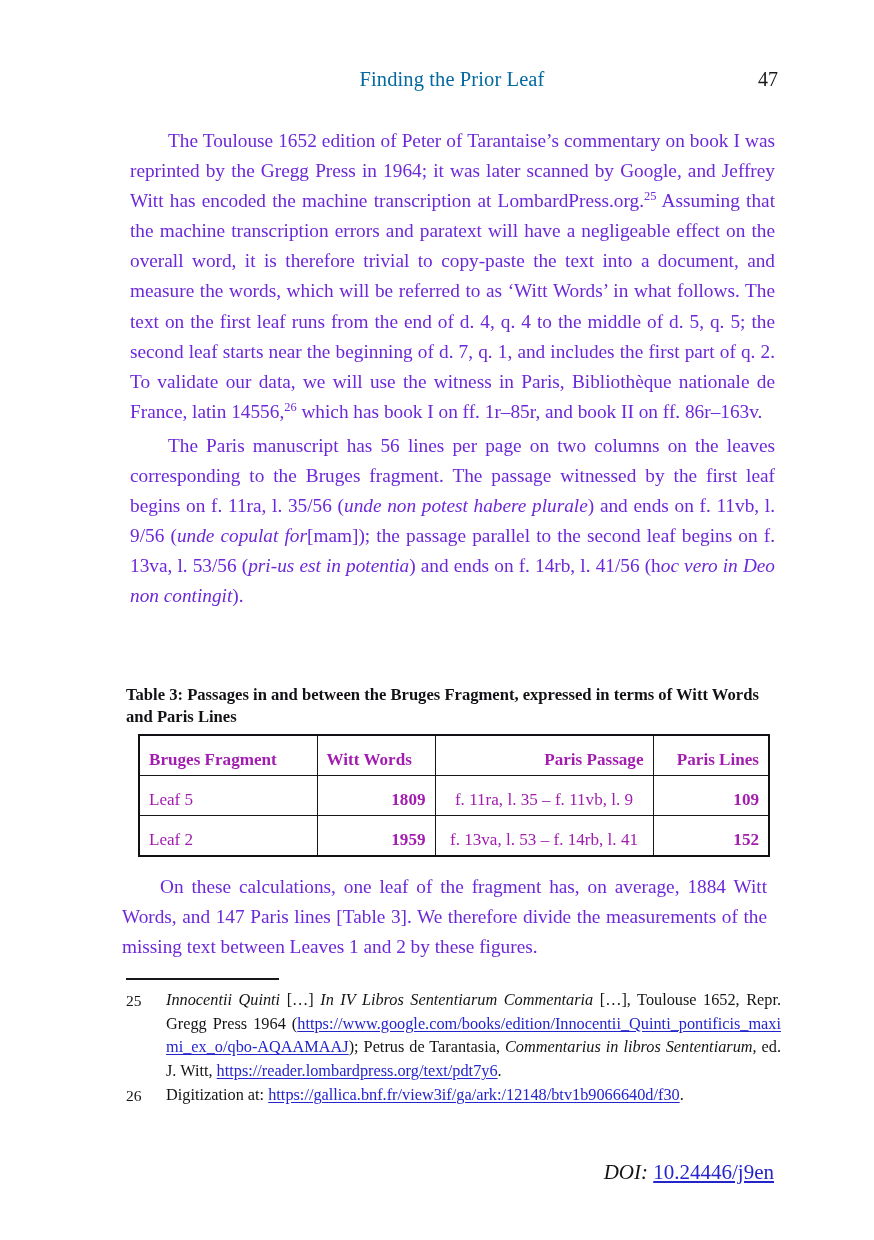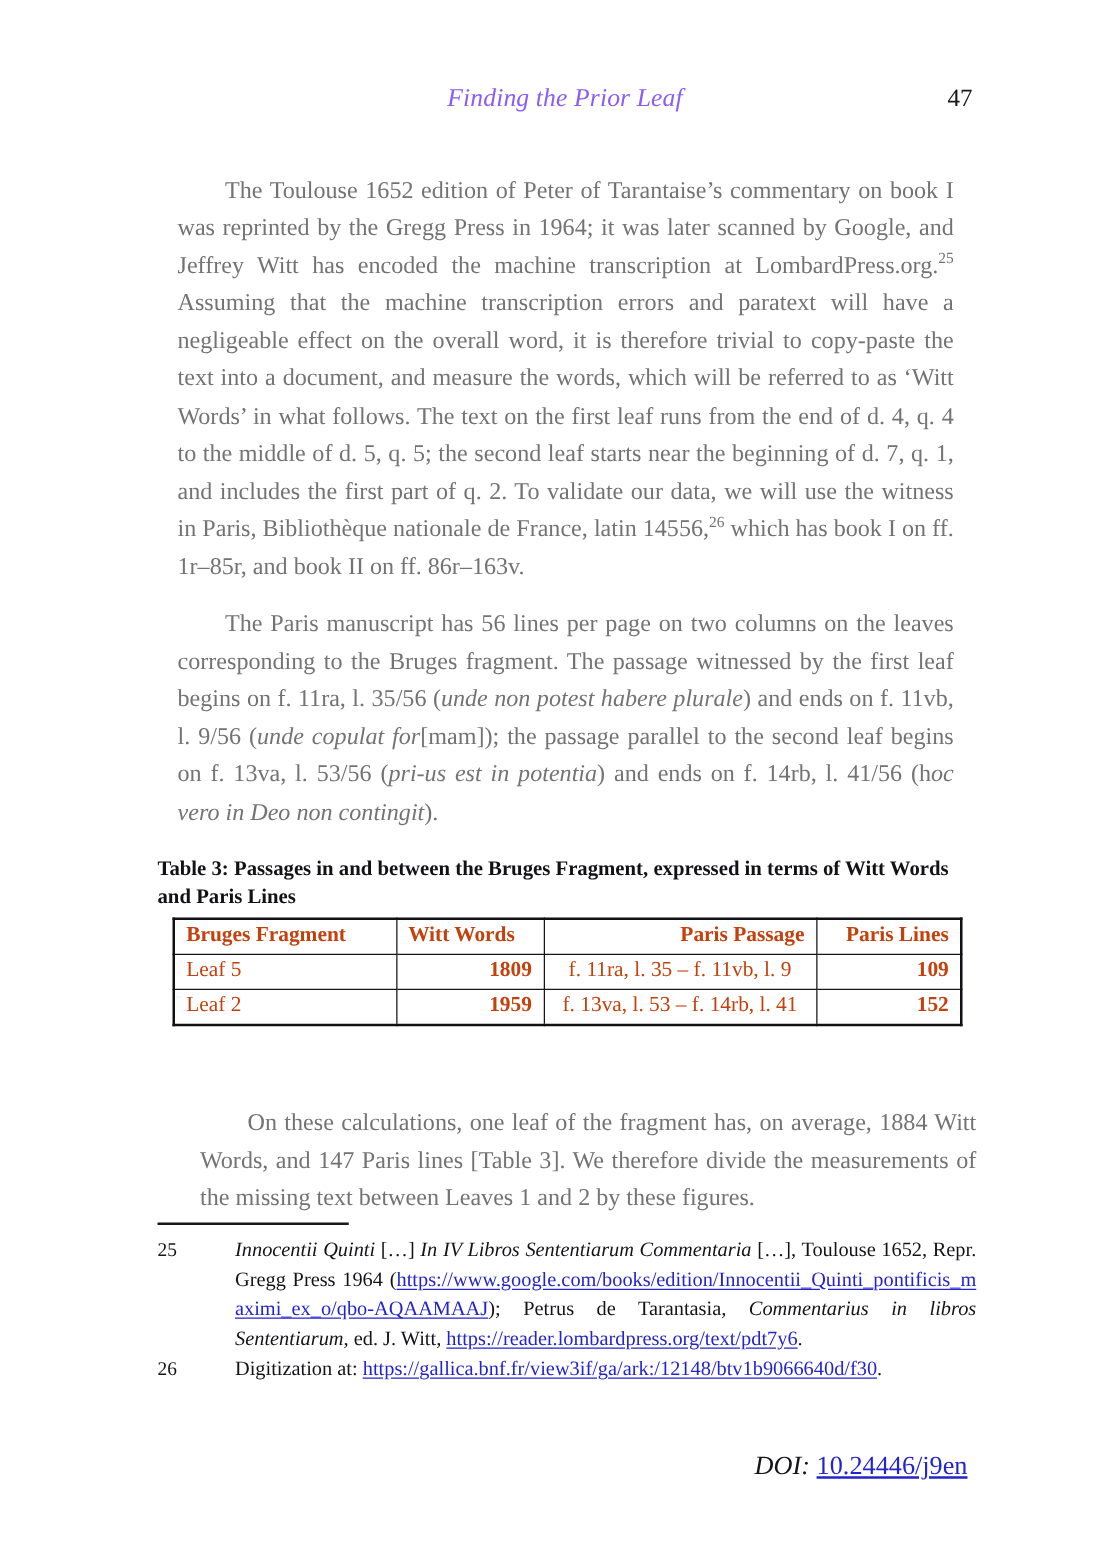--- a/index.html
+++ b/index.html
@@ -26,46 +26,45 @@
   .runhead {
     position: absolute;
     left: 126px;
     top: 68px;
     width: 652px;
     display: flex;
     align-items: baseline;
     justify-content: center;
   }
   .runhead-title {
-    font-style: italic;
     font-size: 20.5px;
     letter-spacing: .1px;
-    color: #8b5cf6;
+    color: #0369a1;
   }
   .runhead-folio {
     position: absolute;
     right: 0;
     top: 0;
     font-size: 20px;
     color: #17171c;
   }
   
   .body-block {
     position: absolute;
     left: 126px;
     top: 122px;
     width: 653px;
   }
   p.para {
-    margin: 16px;
+    margin: 4px;
     font-size: 19.3px;
     line-height: 30.1px;
     text-align: justify;
     text-indent: 38px;
-    color: #737373;
+    color: #6d28d9;
     hyphens: none;
     -webkit-hyphens: none;
   }
   p.para + p.para { margin-top: 0px; }
   .sup {
     font-size: 12.4px;
     vertical-align: super;
     line-height: 0;
   }
   em, .it { font-style: italic; }
@@ -91,23 +90,23 @@
   table.data {
     border-collapse: collapse;
     width: 630px;
     table-layout: fixed;
     border: 2.2px solid #111115;
     font-size: 17.1px;
   }
   table.data th,
   table.data td {
     border: 1.1px solid #15151a;
-    padding: 0 9px 5px 9px;
+    padding: 12px 9px 5px 9px;
     line-height: 21px;
-    color: #c2410c;
+    color: #a21caf;
     height: 22px;
   }
   table.data th {
     font-weight: bold;
     white-space: nowrap;
   }
   .col-a { width: 178px; }
   .col-b { width: 118px; }
   .col-c { width: 218px; }
   .col-d { width: 116px; }
@@ -142,21 +141,20 @@
     width: 40px;
     flex: 0 0 40px;
     font-size: 15.5px;
     padding-top: 1px;
     color: #141418;
   }
   .fn-text {
     flex: 1 1 auto;
     text-align: justify;
     hyphens: none;
-    margin-left: 22px;
     -webkit-hyphens: none;
   }
   a.link, .link {
     color: #2424cc;
     text-decoration: underline;
     text-underline-offset: 1.5px;
     word-break: break-all;
   }
   .nobreak { word-break: normal; }
   
@@ -216,21 +214,21 @@
         <tr>
           <td class="t-left">Leaf 2</td>
           <td class="t-right">1959</td>
           <td class="t-center">f. 13va, l. 53 – f. 14rb, l. 41</td>
           <td class="t-right">152</td>
         </tr>
       </tbody>
     </table>
   </div>
 
-  <div style="position:absolute; left:144px; top:868px; width:653px;">
+  <div style="position:absolute; left:118px; top:868px; width:653px;">
     <p class="para">On these calculations, one leaf of the fragment has, on average, 1884 Witt Words, and 147 Paris lines [Table 3]. We therefore divide the measurements of the missing text between Leaves 1 and 2 by these figures.</p>
   </div>
 
   <div class="fn-rule"></div>
 
   <div class="footnotes">
 
     <div class="fn">
       <div class="fn-num">25</div>
       <div class="fn-text"><em>Innocentii Quinti</em><span> […] </span><em>In IV Libros Sententiarum Commentaria</em><span> […], Toulouse 1652, Repr. Gregg Press 1964 (</span><a class="link" href="#">https://www.google.com/books/edition/Innocentii_Quinti_pontificis_maximi_ex_o/qbo-AQAAMAAJ</a><span>); Petrus de Tarantasia, </span><em>Commentarius in libros Sententiarum</em><span>, ed. J. Witt, </span><a class="link nobreak" href="#">https://reader.lombardpress.org/text/pdt7y6</a><span>.</span></div>

